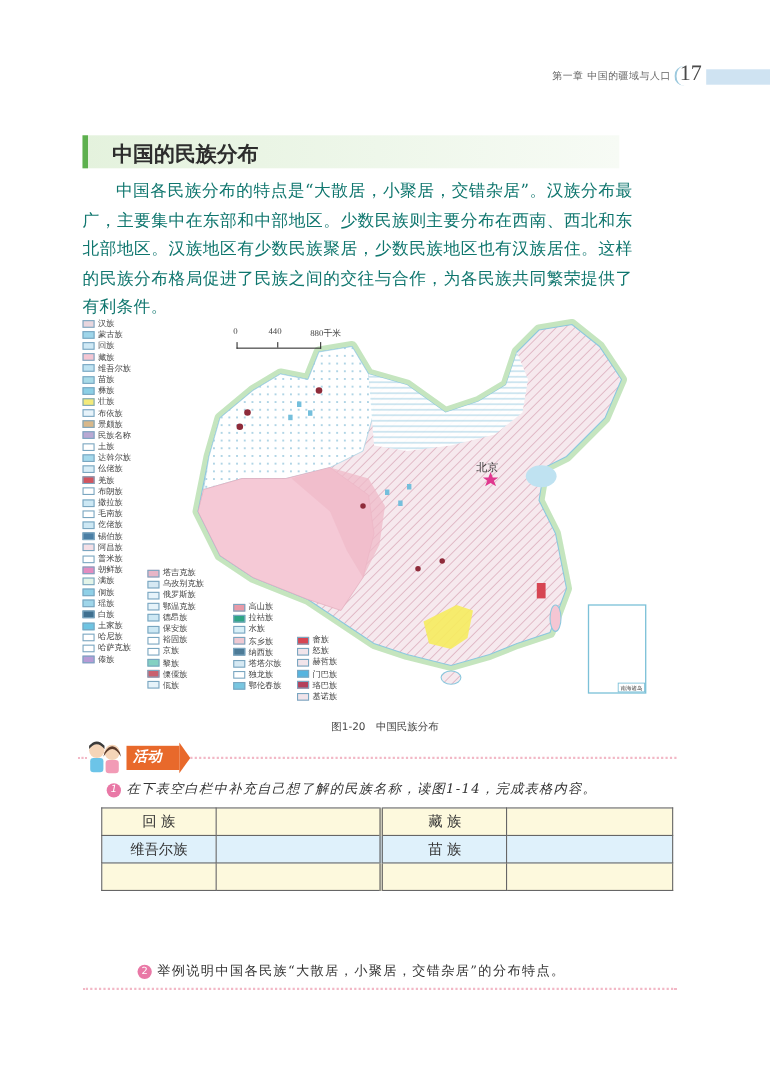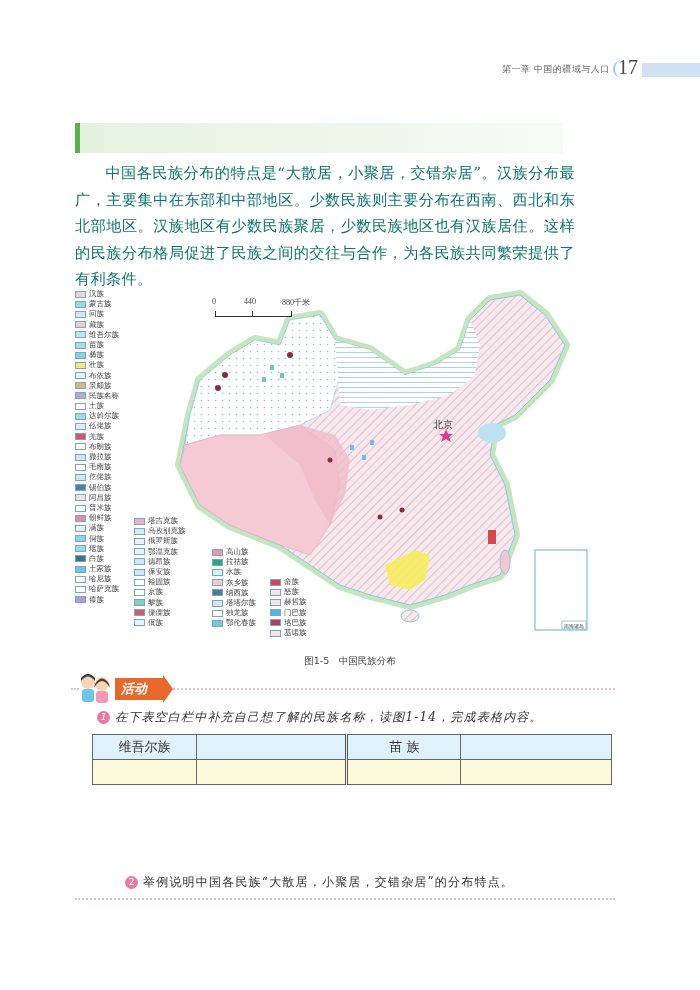--- a/index.html
+++ b/index.html
@@ -71,20 +71,21 @@
 
 <div class="abs run-head">
   <span class="chap">第一章 中国的疆域与人口</span>
   <span class="curl"></span>
   <span class="pno">17</span>
   <span class="bar"></span>
 </div>
 
 <div class="abs sec-title">
   <span class="mark"></span>
+  <span class="txt">中国的民族分布</span>
 </div>
 
 <div class="abs para">中国各民族分布的特点是“大散居，小聚居，交错杂居”。汉族分布最广，主要集中在东部和中部地区。少数民族则主要分布在西南、西北和东北部地区。汉族地区有少数民族聚居，少数民族地区也有汉族居住。这样的民族分布格局促进了民族之间的交往与合作，为各民族共同繁荣提供了有利条件。</div>
 
 <div class="abs fig">
 
   <svg style="position:absolute;left:98px;top:0;" width="422" height="368" viewBox="0 0 422 368">
     <defs>
       <pattern id="han" width="6" height="6" patternUnits="userSpaceOnUse" patternTransform="rotate(45)">
         <rect width="6" height="6" fill="#f6e9ee"></rect>
@@ -381,21 +382,21 @@
         <span class="sw" style="background: rgb(179, 64, 91);"></span>
         <span>珞巴族</span>
       </div>
       <div class="legend-item">
         <span class="sw" style="background: rgb(241, 228, 234);"></span>
         <span>基诺族</span>
       </div>
     </div>
 </div>
 
-<div class="abs fig-cap">图1-5　中国民族分布</div>
+<div class="abs fig-cap">图1-20　中国民族分布</div>
 
 <div class="abs act-head">
   <span class="dots-l"></span>
   <svg class="kids" viewBox="0 0 38 32">
     <circle cx="11" cy="10" r="7" fill="#f5d5b8"></circle>
       <path d="M4 9 Q11 0 18 9 L18 6 Q11 -2 4 6Z" fill="#3b3b3b"></path>
     <rect x="5" y="17" width="12" height="13" rx="3" fill="#6cc4e8"></rect>
     <circle cx="25" cy="12" r="7" fill="#f5d5b8"></circle>
       <path d="M18 12 Q25 1 32 12 L33 16 Q25 2 17 16Z" fill="#5a3a2a"></path>
     <rect x="19" y="19" width="12" height="12" rx="3" fill="#f29bb6"></rect>
@@ -409,20 +410,26 @@
 </div>
 
 <table class="tbl">
   <colgroup>
       <col style="width:20%">
       <col style="width:29%">
       <col style="width:22%">
       <col style="width:29%">
     </colgroup>
   <tbody>
+  <tr class="y">
+    <td>回 族</td>
+    <td class="split"></td>
+    <td>藏 族</td>
+    <td></td>
+  </tr>
   <tr class="b">
     <td>维吾尔族</td>
     <td class="split"></td>
     <td>苗 族</td>
     <td></td>
   </tr>
   <tr class="y">
     <td></td>
     <td class="split"></td>
     <td></td>

